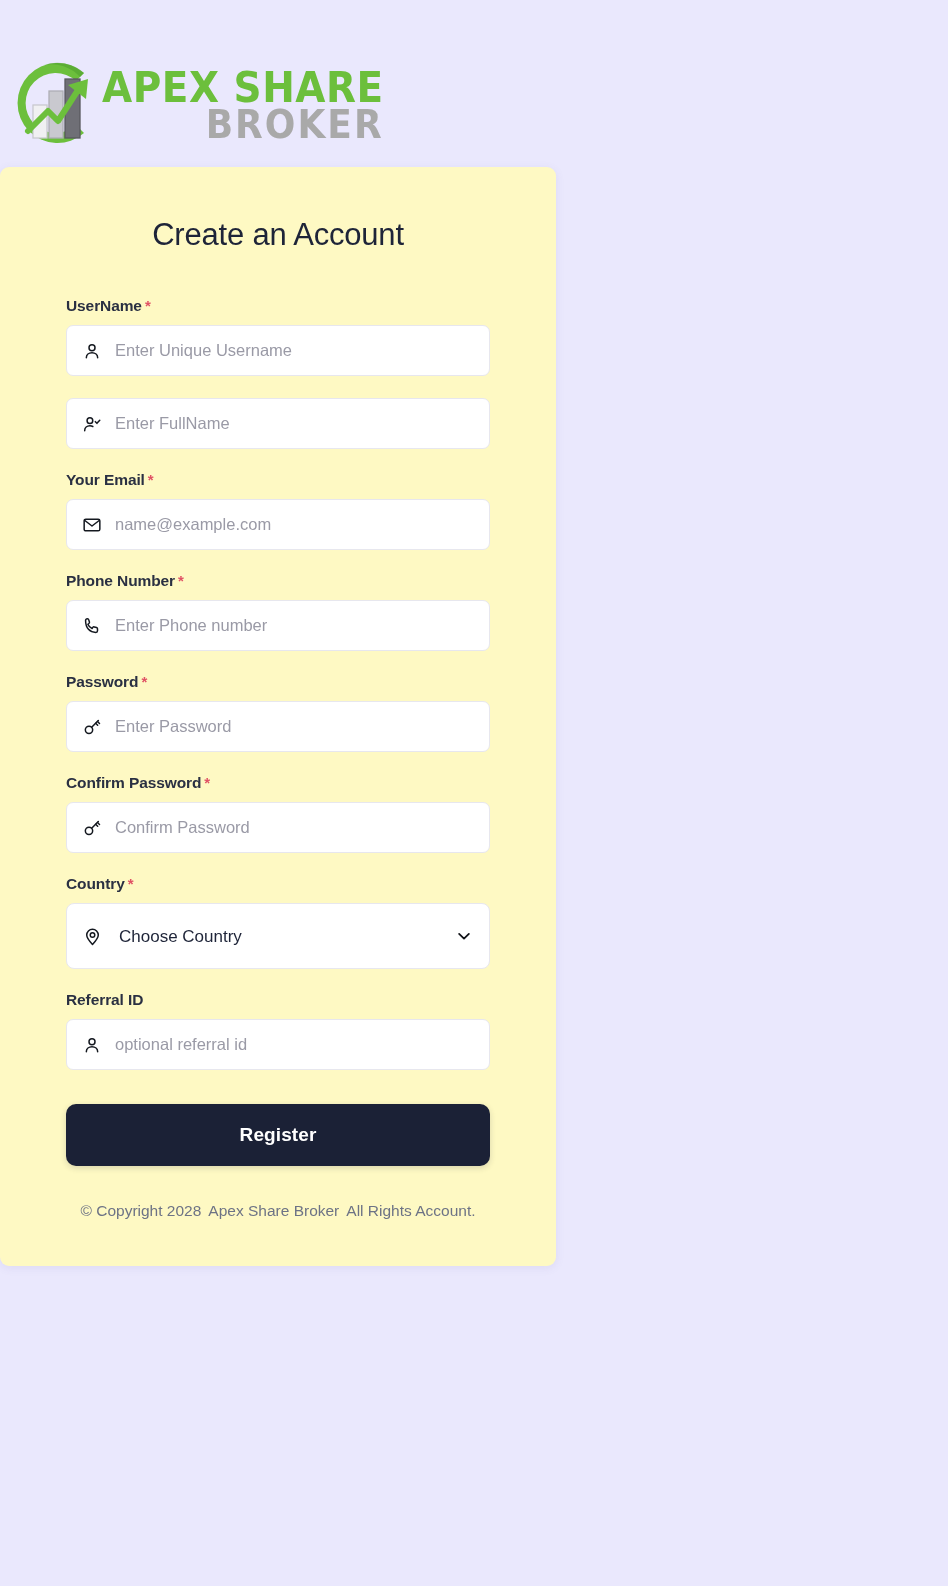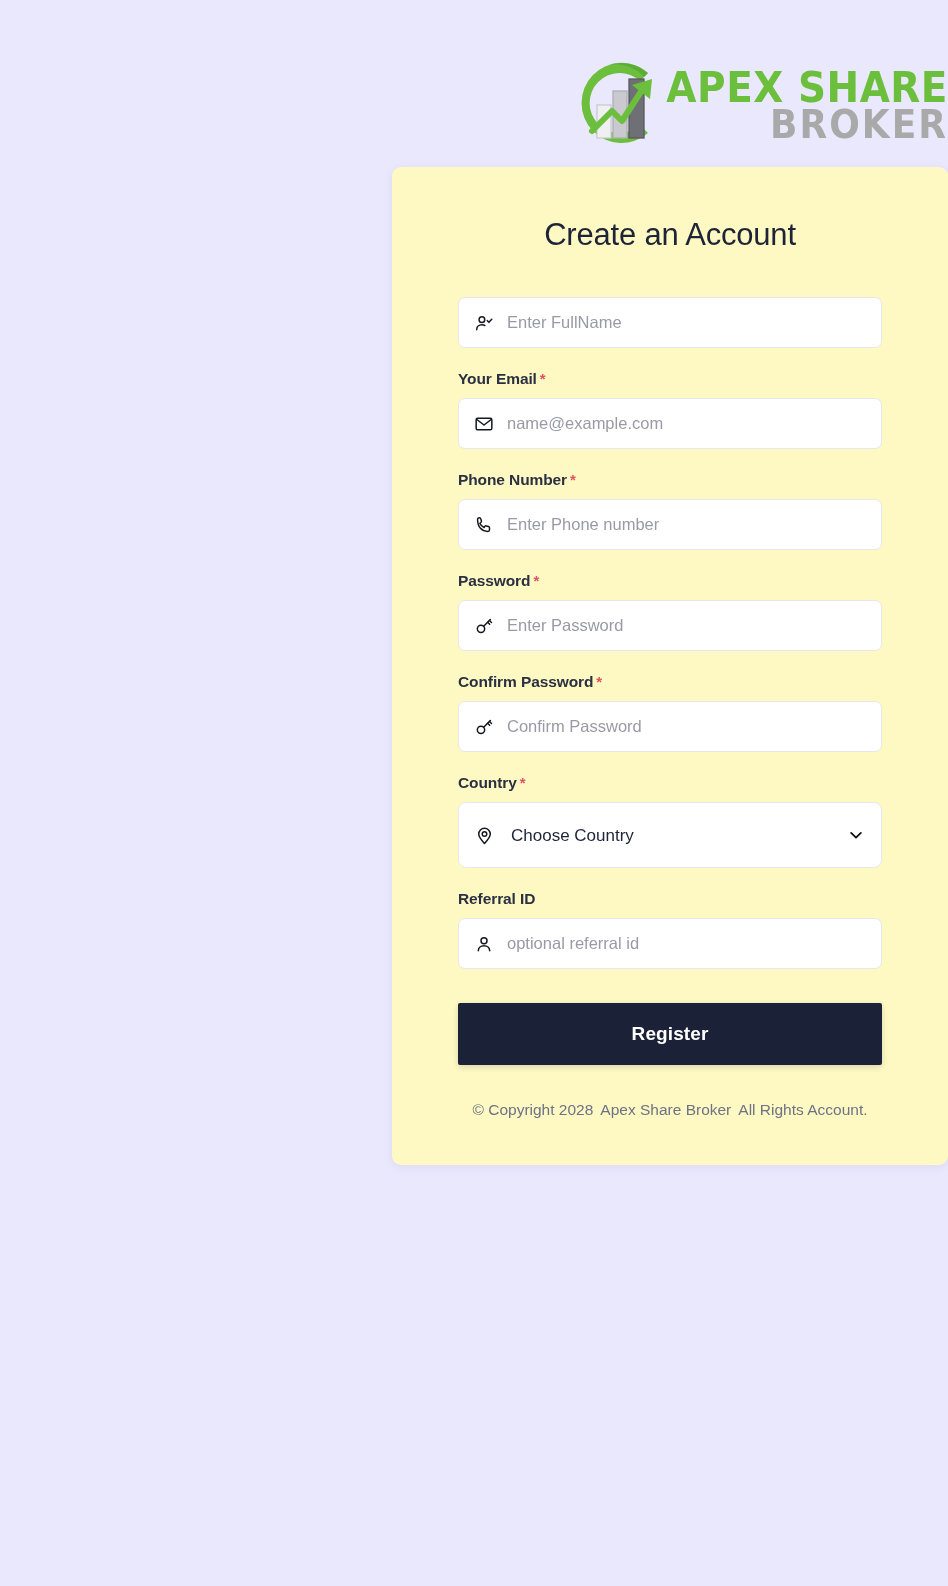--- a/index.html
+++ b/index.html
@@ -14,21 +14,21 @@
     font-family: "Liberation Sans", sans-serif;
     -webkit-font-smoothing: antialiased;
   }
 
   .page {
     width: 948px;
     min-height: 1586px;
     position: relative;
     display: flex;
     flex-direction: column;
-    align-items: flex-end;
+    align-items: flex-start;
   }
 
   
   .logo-wrap {
     margin-top: 50px;
     height: 105px;
     display: flex;
     align-items: center;
     justify-content: center;
     gap: 0px;
@@ -175,21 +175,21 @@
     justify-content: center;
     pointer-events: none;
   }
 
   
   .register-btn {
     margin-top: 12px;
     height: 62px;
     width: 100%;
     border: none;
-    border-radius: 2px;
+    border-radius: 10px;
     background: #1b2136;
     color: #ffffff;
     font-family: "Liberation Sans", sans-serif;
     font-size: 19px;
     font-weight: 700;
     cursor: pointer;
     letter-spacing: 0.1px;
     box-shadow: 0 2px 6px rgba(27, 33, 54, 0.16);
   }
 
@@ -242,20 +242,34 @@
     <div class="logo-text">
       <span class="logo-line1">APEX SHARE</span>
       <span class="logo-line2">BROKER</span>
     </div>
   </div>
 
   <div class="card">
 
     <h1 class="card-title">Create an Account</h1>
 
+    <div class="field">
+      <label class="field-label">
+        <span>UserName</span><span class="req">*</span>
+      </label>
+      <div class="input-shell">
+        <span class="input-icon">
+          <svg width="20" height="20" viewBox="0 0 24 24" fill="none" stroke="currentColor" stroke-width="1.8" stroke-linecap="round" stroke-linejoin="round">
+            <circle cx="12" cy="8" r="3.6"></circle>
+              <path d="M5.2 20c0-3.7 3-6 6.8-6s6.8 2.3 6.8 6"></path>
+          </svg>
+        </span>
+        <input type="text" placeholder="Enter Unique Username" style="">
+      </div>
+    </div>
 
     <div class="field">
       <div class="input-shell">
         <span class="input-icon">
           <svg width="20" height="20" viewBox="0 0 24 24" fill="none" stroke="currentColor" stroke-width="1.8" stroke-linecap="round" stroke-linejoin="round">
             <circle cx="9.5" cy="8" r="3.4"></circle>
               <path d="M3.2 20c0-3.6 2.8-5.9 6.3-5.9 1.3 0 2.5.3 3.5.9"></path>
             <path d="M16 9.2l1.9 2 3.4-3.6"></path>
           </svg>
         </span>

